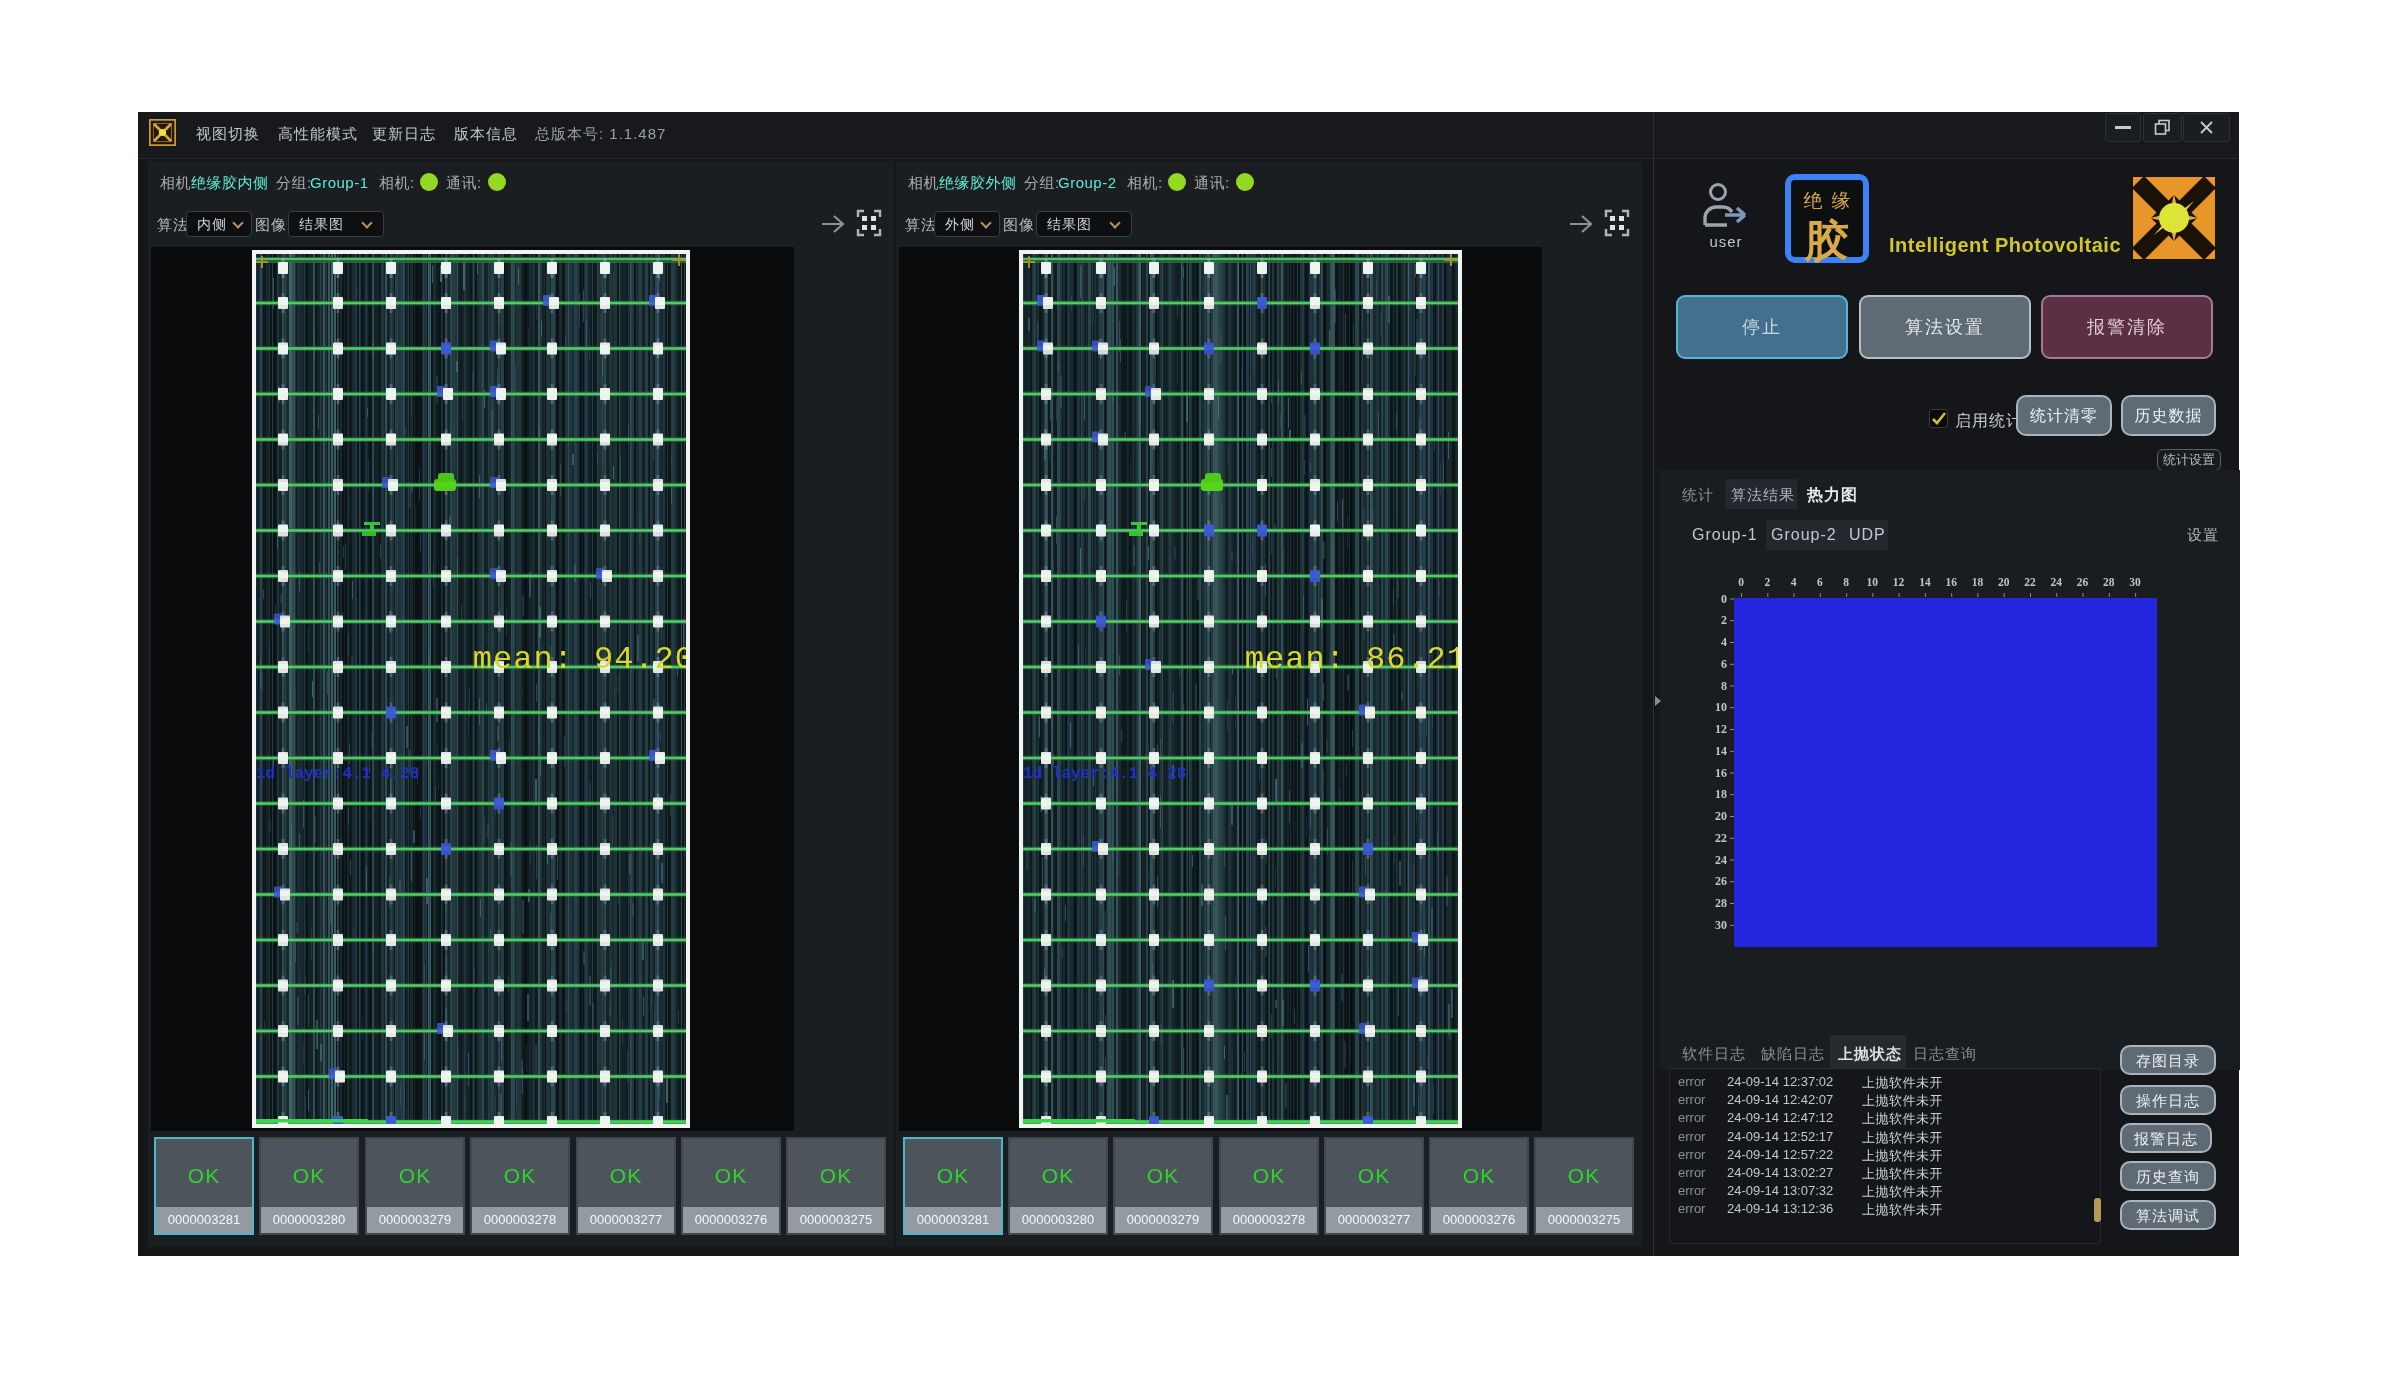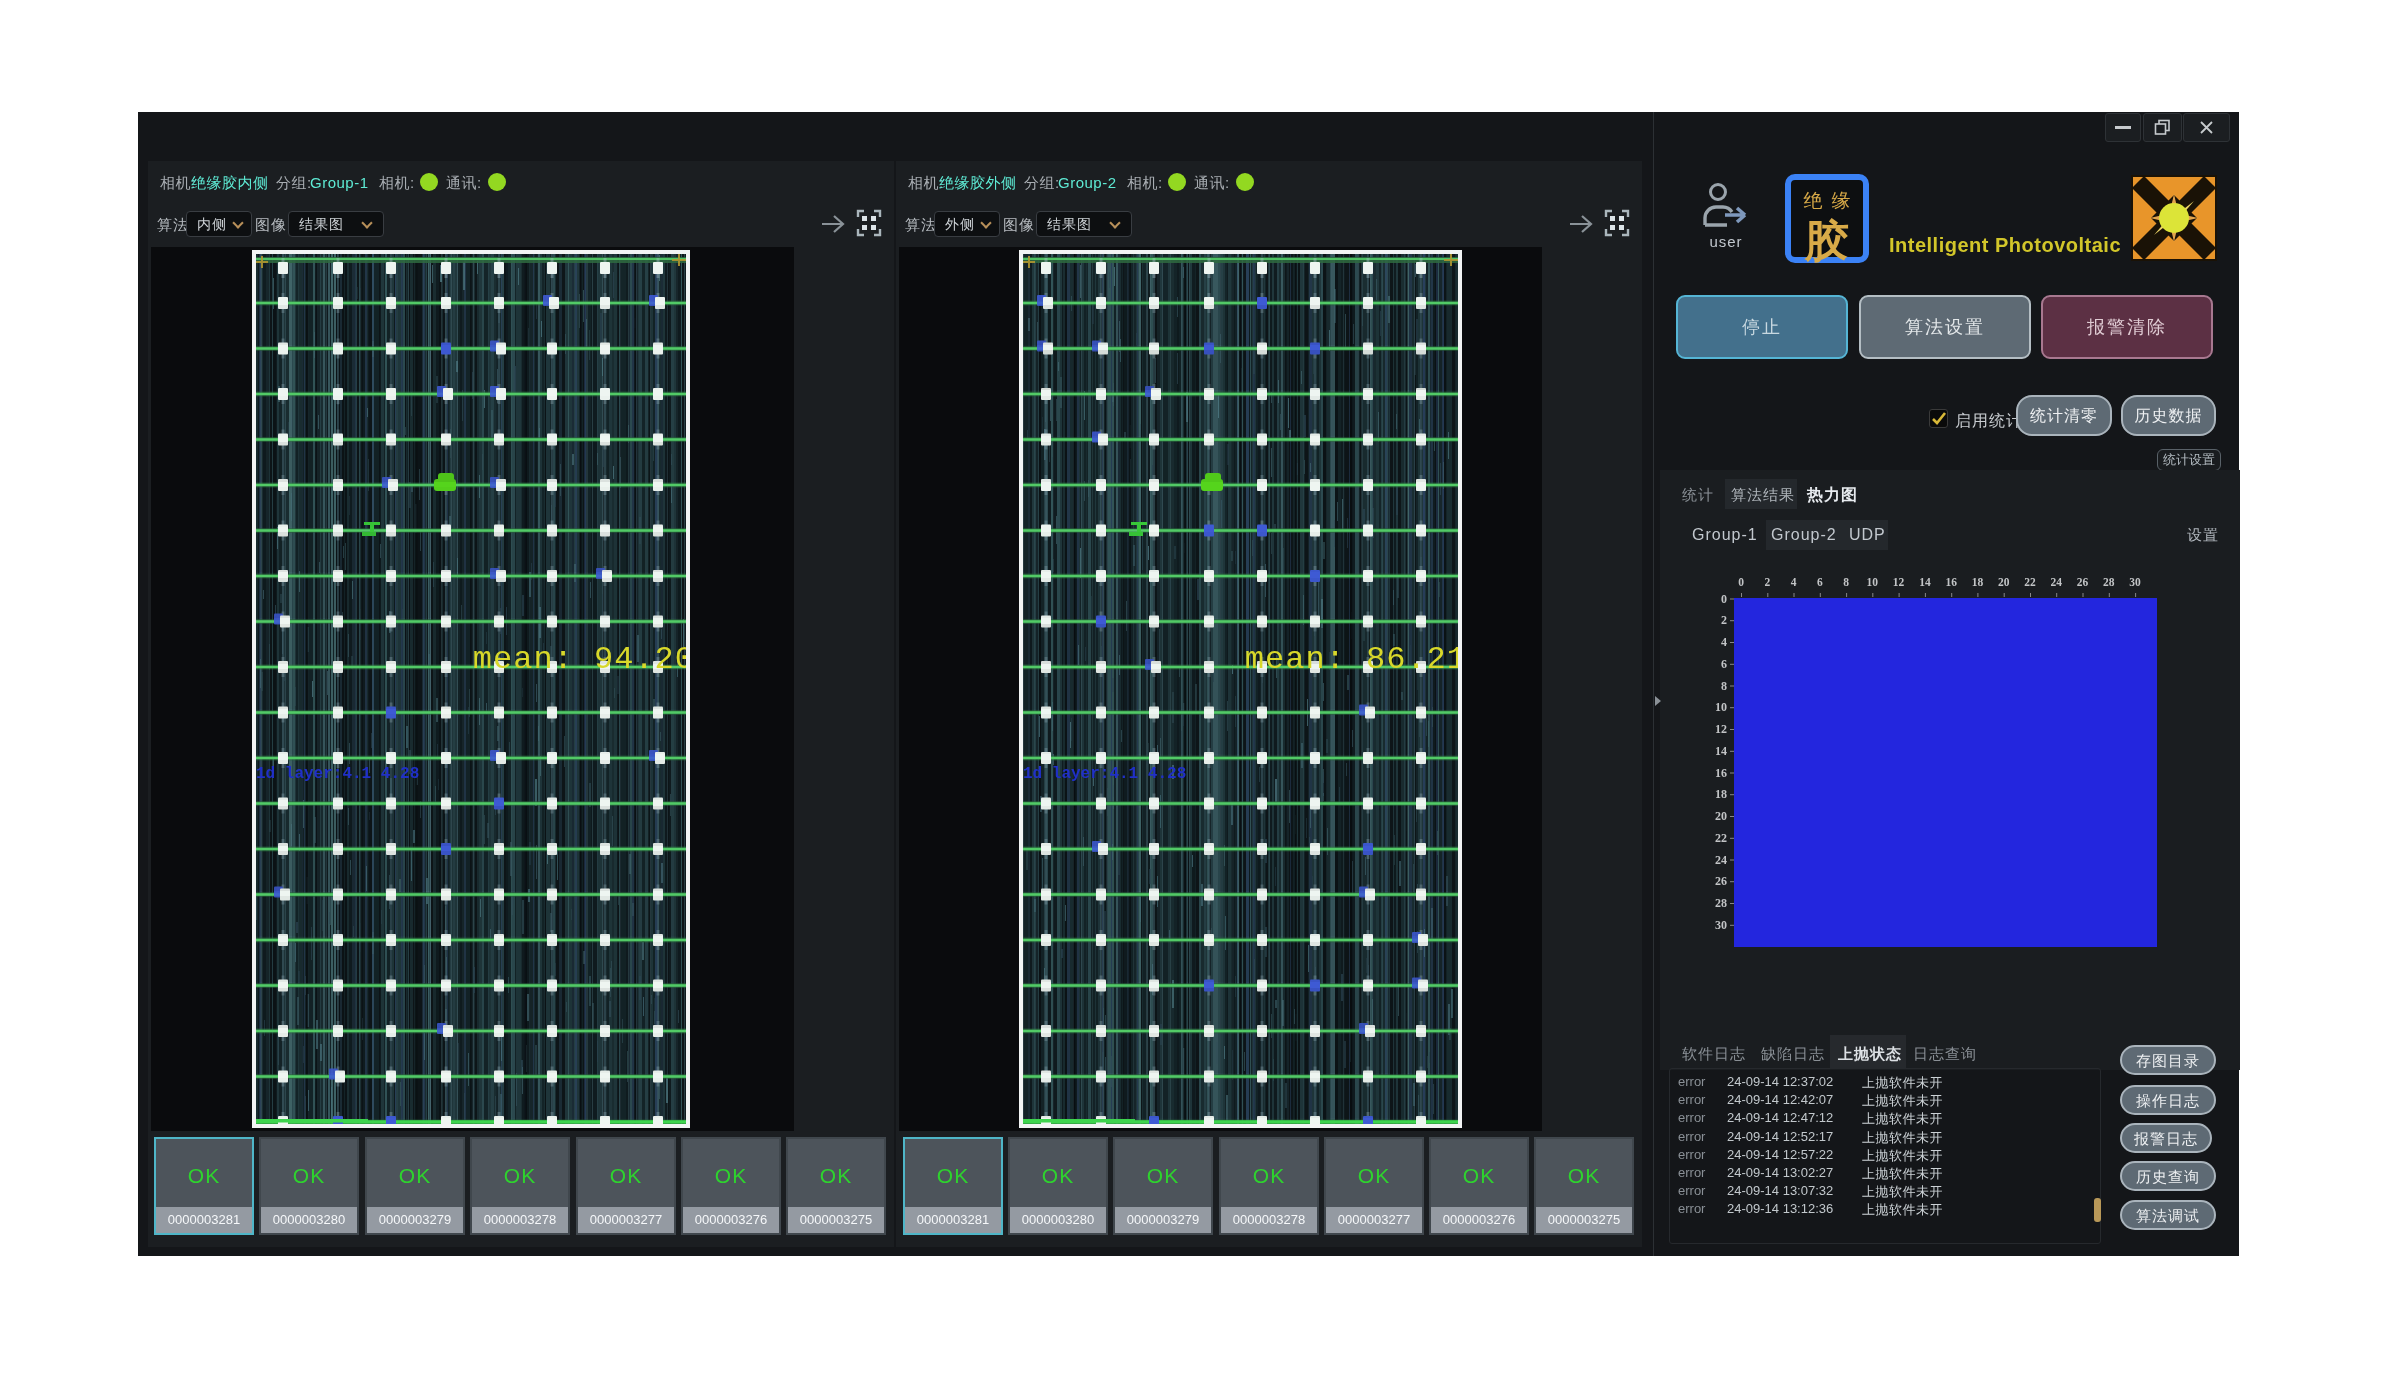--- a/index.html
+++ b/index.html
@@ -17,28 +17,41 @@
 .dd b { position:absolute; left:47px; top:7px; width:8px; height:8px; border-right:2px solid #b8905a; border-bottom:2px solid #b8905a; transform:rotate(45deg); }
 .arr { position:absolute; }
 .vp { position:absolute; left:3px; top:86px; width:643px; height:884px; background:#0a0b0d; }
 .cell { position:absolute; top:1025px; width:100px; height:98px; background:#4d545b; border:2px solid #40474d; }
 .cell.sel { border-color:#4fb6c8; }
 .ok { position:absolute; top:25px; width:100%; text-align:center; font-size:21px; font-weight:normal; color:#2ed32e; letter-spacing:1px; }
 .num { position:absolute; bottom:0; width:100%; height:26px; background:#949aa2; font-size:13px; color:#f6f8fa; text-align:center; line-height:26px; }
 #rp span.tab { position:absolute; font-size:15px; color:#8a9096; letter-spacing:1px; }
 .tbox { position:absolute; background:#24282c; }
 .btn3 { position:absolute; top:183px; width:172px; height:64px; border-radius:9px; font-size:18px; letter-spacing:2px; text-align:center; line-height:60px; }
-.gbtn { position:absolute; border-radius:16px; background:#5e6a74; border:2px solid #aab4bc; color:#eef0f2; text-align:center; }
+.gbtn { position:absolute; border-radius:10px; background:#5e6a74; border:2px solid #aab4bc; color:#eef0f2; text-align:center; }
 .lrow { position:absolute; left:1540px; font-size:13px; }
 .lrow em { font-style:normal; color:#8a9096; }
 .lrow u { text-decoration:none; color:#c2c8cc; position:absolute; left:49px; width:160px; }
 .lrow s { text-decoration:none; color:#ccd2d6; position:absolute; left:184px; width:150px; letter-spacing:0.5px; }
 </style></head>
 <body>
 <div id="win">
+ <div id="menubar">
+  <svg style="position:absolute;left:11px;top:7px" width="27" height="27" viewBox="0 0 27 27">
+        <rect x="0.8" y="0.8" width="25.4" height="25.4" fill="#241804" stroke="#c89b3c" stroke-width="1.8"></rect>
+        <rect x="4.5" y="4.5" width="18" height="18" fill="none" stroke="#8a681e" stroke-width="1"></rect>
+        <path d="M5 5 L22 22 M22 5 L5 22" stroke="#d8a840" stroke-width="2.6"></path>
+        <circle cx="13.5" cy="13.5" r="3.6" fill="#f3e23a"></circle>
+      </svg>
+  <span style="left:58px">视图切换</span>
+  <span style="left:140px">高性能模式</span>
+  <span style="left:234px">更新日志</span>
+  <span style="left:316px">版本信息</span>
+  <span style="left:397px;color:#9a9fa3;color:#9aa0a4">总版本号: 1.1.487</span>
+ </div>
 
 <div class="sect" style="left:10px">
  <div class="hdr">
   <span style="left:12px">相机:</span>
         <span class="v" style="left:43px">绝缘胶内侧</span>
   <span style="left:128px">分组:</span>
         <span class="v" style="left:162px">Group-1</span>
   <span style="left:231px">相机:</span>
         <i class="led" style="left:272px"></i>
   <span style="left:298px">通讯:</span>

